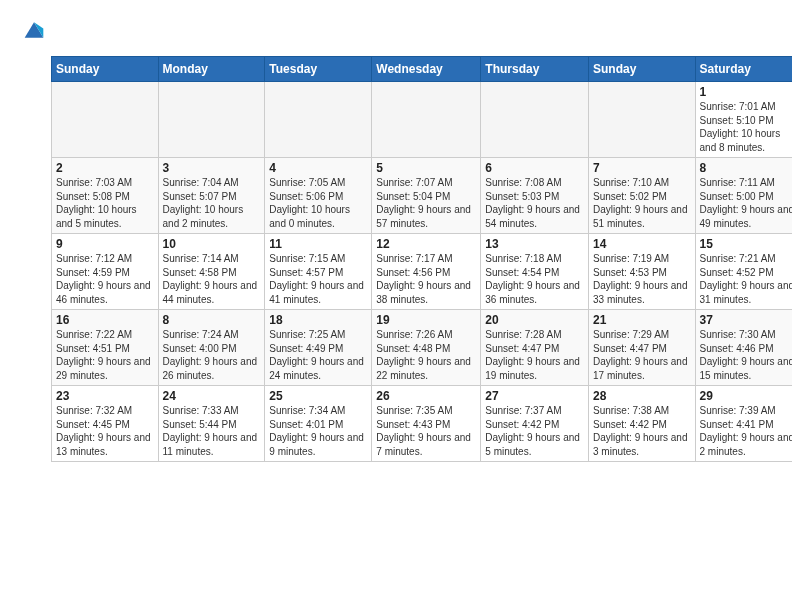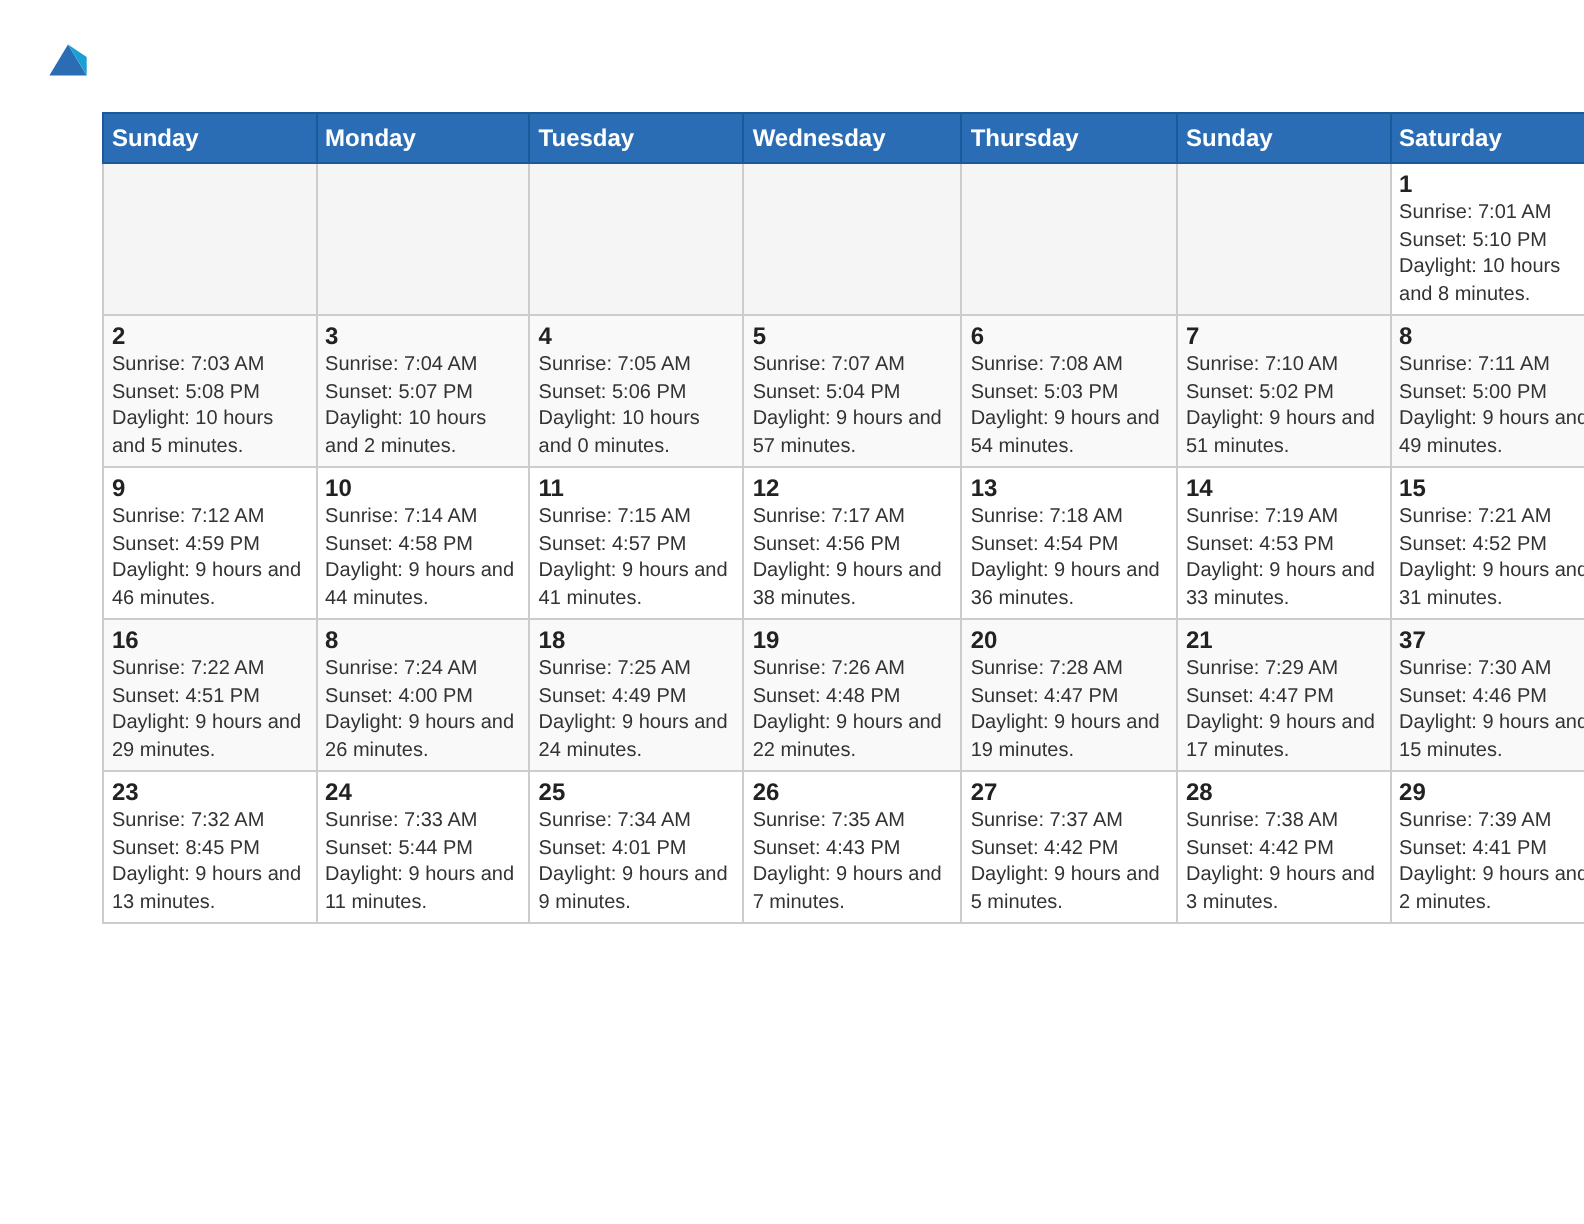--- a/index.html
+++ b/index.html
@@ -302,21 +302,21 @@
             <div class="day-info">Sunrise: 7:30 AM
 Sunset: 4:46 PM
 Daylight: 9 hours
 and 15 minutes.</div>
           </td>
         </tr>
         <tr class="row-even">
           <td>
             <span class="day-number">23</span>
             <div class="day-info">Sunrise: 7:32 AM
-Sunset: 8:45 PM
+Sunset: 4:45 PM
 Daylight: 9 hours
 and 13 minutes.</div>
           </td>
           <td>
             <span class="day-number">24</span>
             <div class="day-info">Sunrise: 7:33 AM
 Sunset: 5:44 PM
 Daylight: 9 hours
 and 11 minutes.</div>
           </td>

